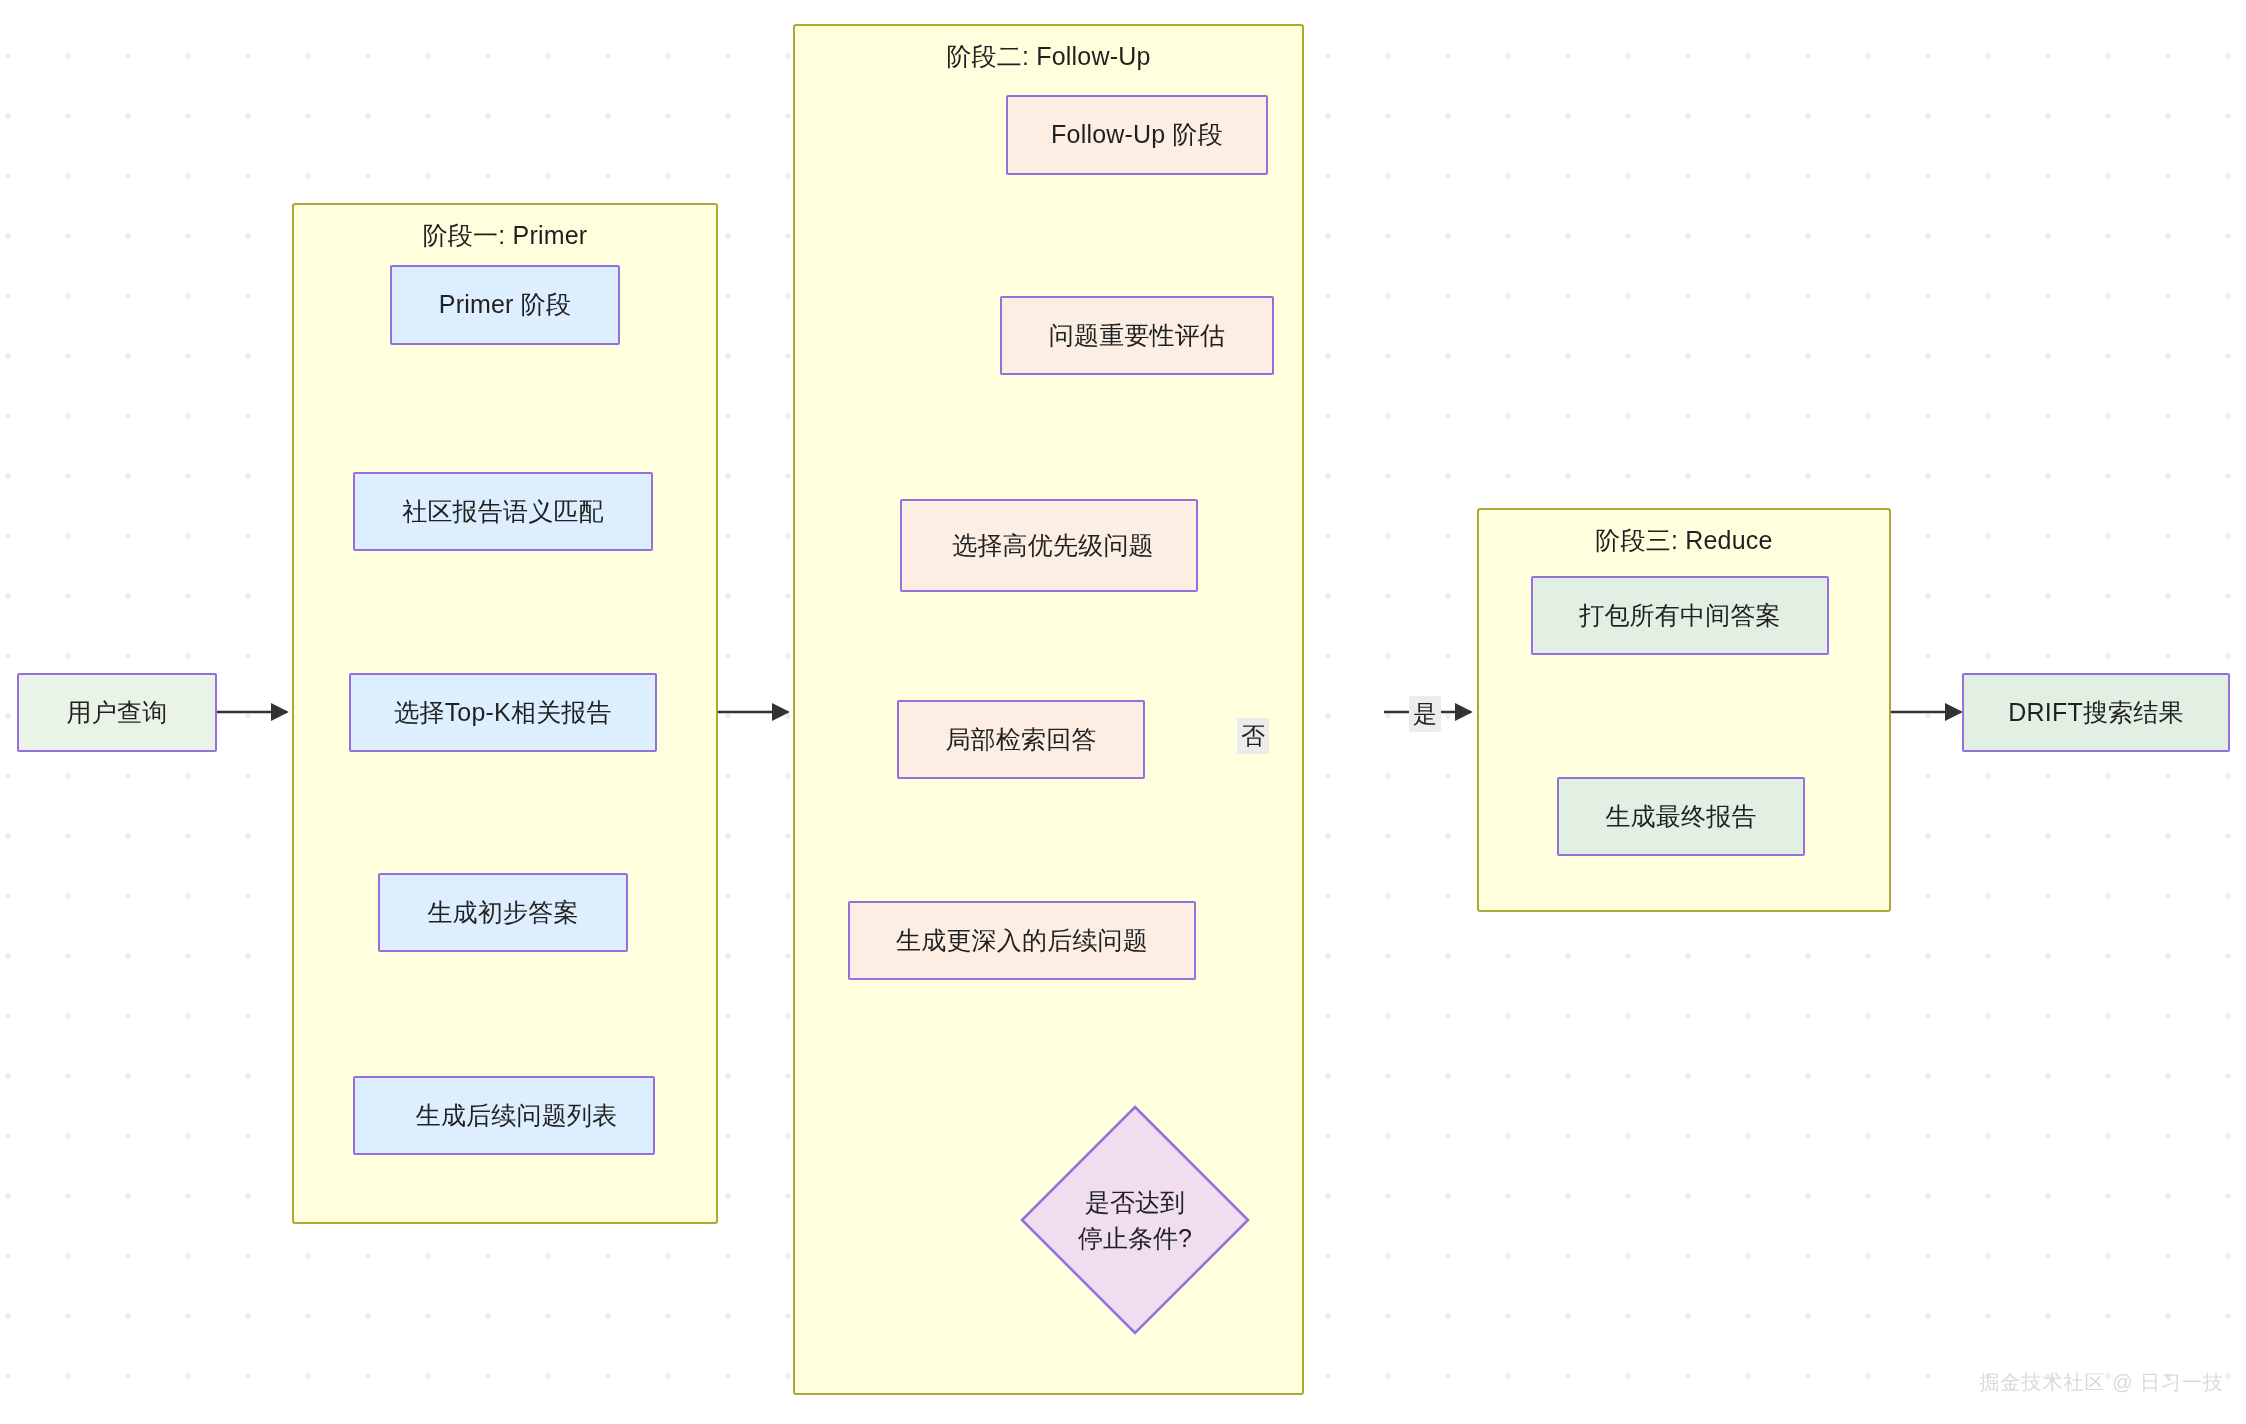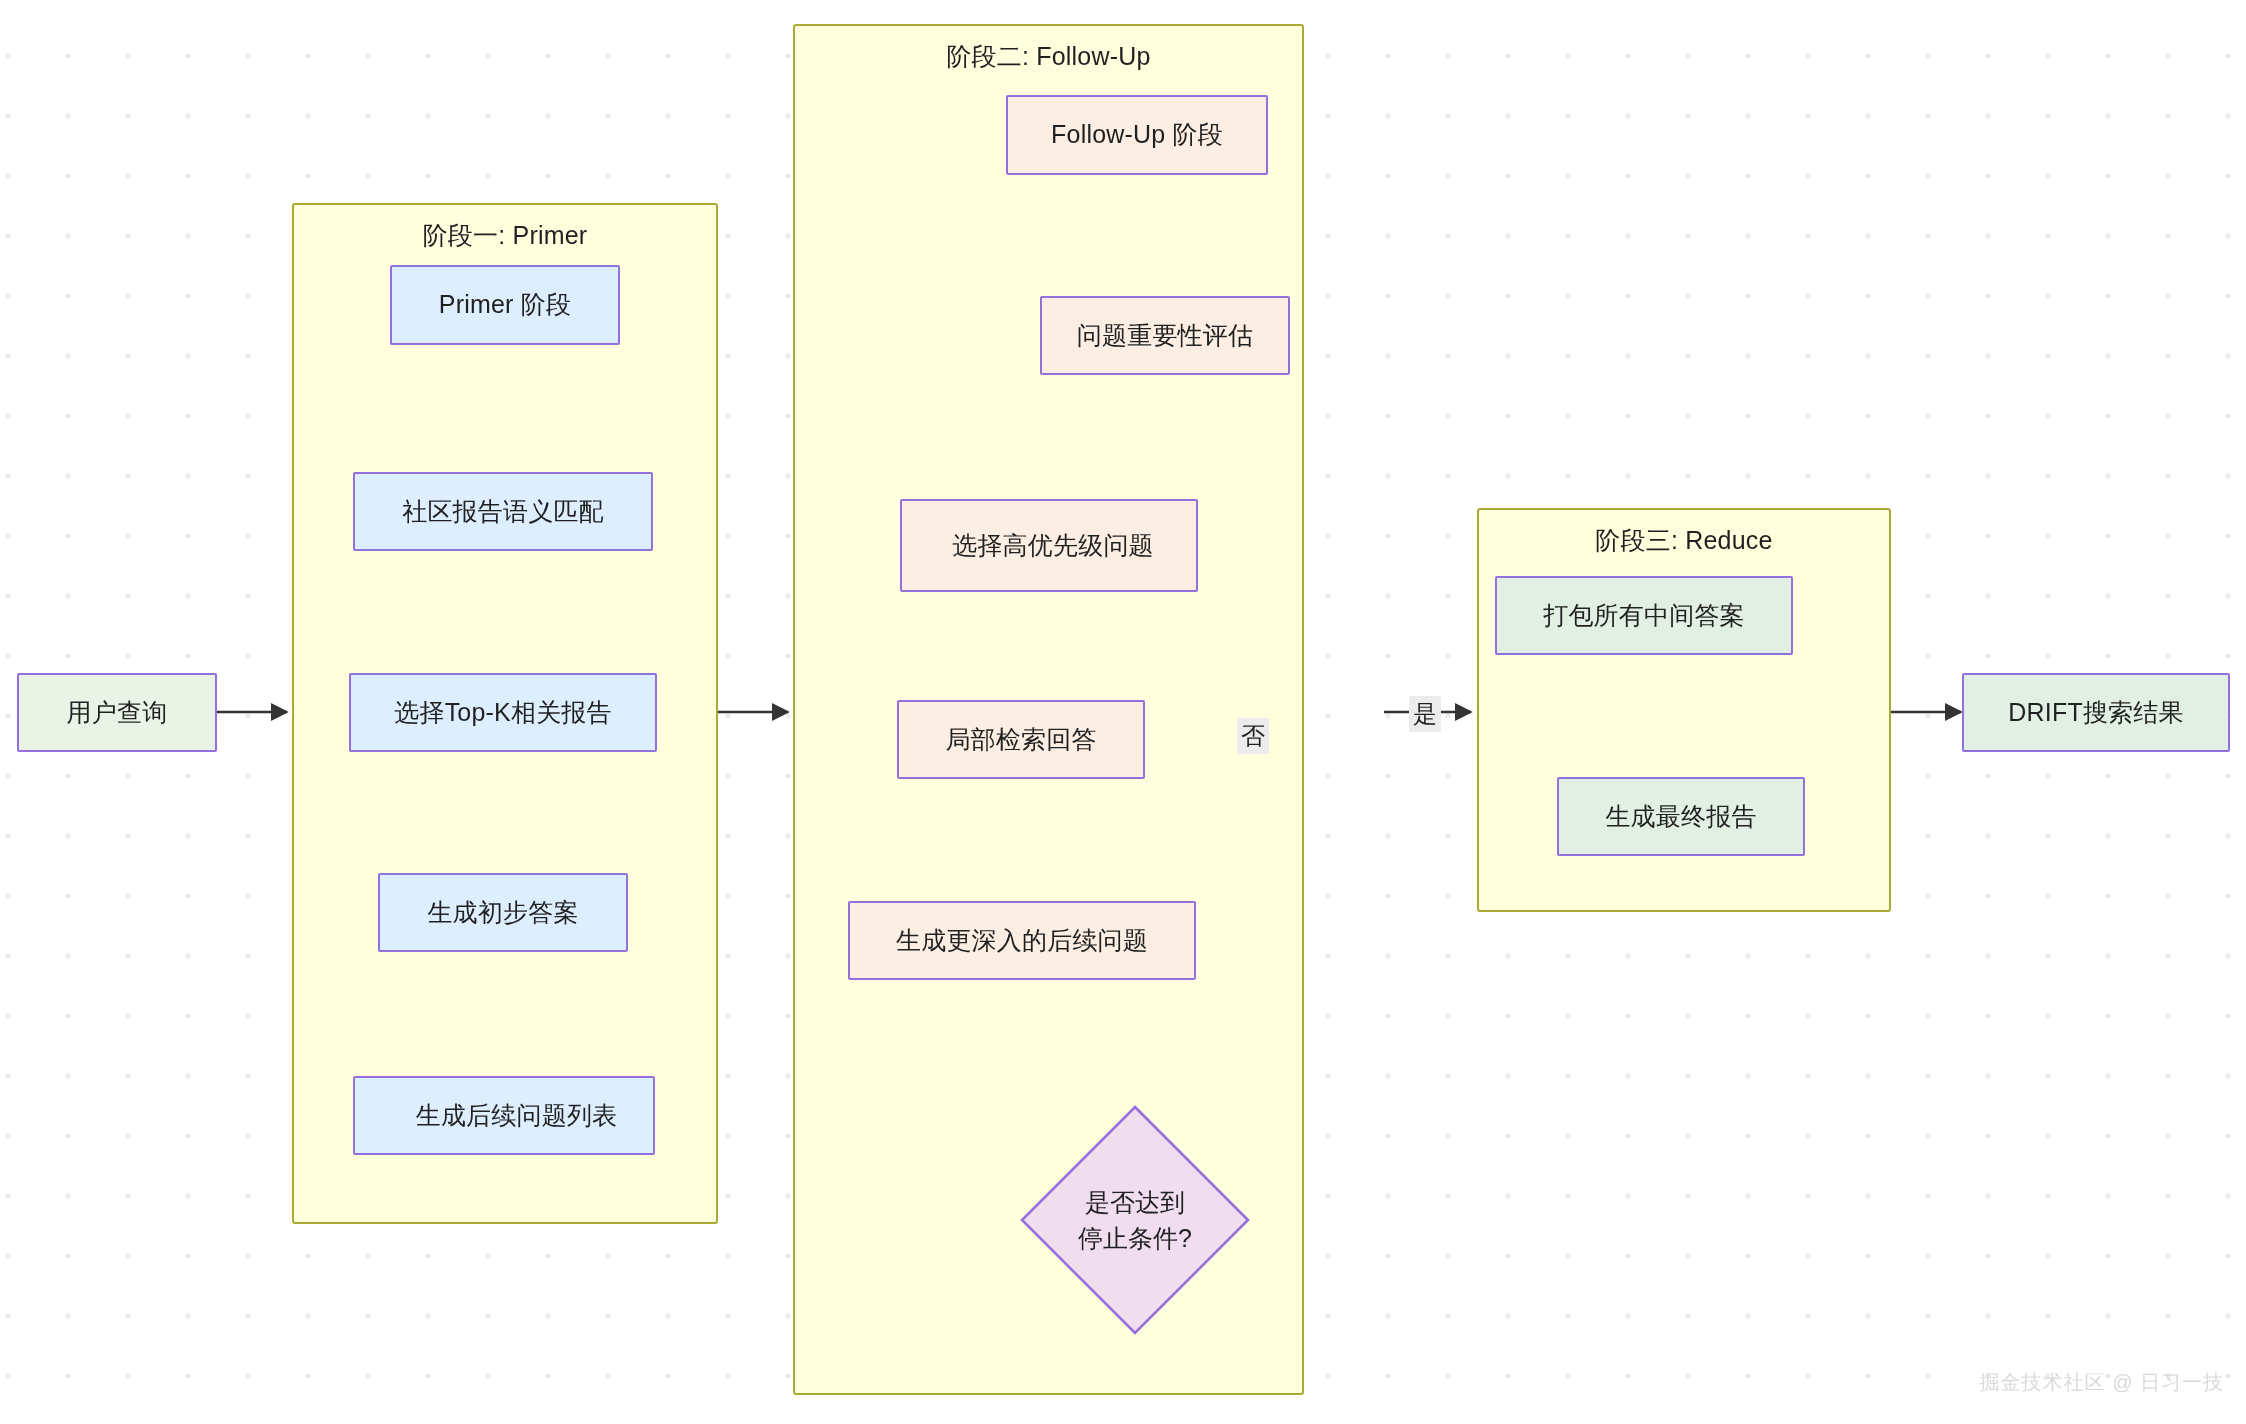--- a/index.html
+++ b/index.html
@@ -178,21 +178,21 @@
   </div>
 
   <div class="subgraph" style="left:793px; top:24px; width:511px; height:1371px;">
     <div class="subgraph-title">阶段二: Follow-Up</div>
   </div>
 
   <div class="node peach" style="left:1006px; top:95px; width:262px; height:80px;">
     <span>Follow-Up 阶段</span>
   </div>
 
-  <div class="node peach" style="left:1000px; top:296px; width:250px; height:79px;margin-left:40px;">
+  <div class="node peach" style="left:1000px; top:296px; width:274px; height:79px;">
     <span>问题重要性评估</span>
   </div>
 
   <div class="node peach" style="left:900px; top:499px; width:298px; height:93px;padding-left:8px;">
     <span>选择高优先级问题</span>
   </div>
 
   <div class="node peach" style="left:897px; top:700px; width:248px; height:79px;">
     <span>局部检索回答</span>
   </div>
@@ -216,21 +216,21 @@
   </div>
 
   <div class="edge-label" style="left:1409px; top:696px;">
     <span>是</span>
   </div>
 
   <div class="subgraph" style="left:1477px; top:508px; width:414px; height:404px;">
     <div class="subgraph-title">阶段三: Reduce</div>
   </div>
 
-  <div class="node mint" style="left:1495px; top:576px; width:298px; height:79px;">
+  <div class="node mint" style="left:1531px; top:576px; width:298px; height:79px;">
     <span>打包所有中间答案</span>
   </div>
 
   <div class="node mint" style="left:1557px; top:777px; width:248px; height:79px;">
     <span>生成最终报告</span>
   </div>
 
   <div class="node green" style="left:17px; top:673px; width:200px; height:79px;">
     <span>用户查询</span>
   </div>

